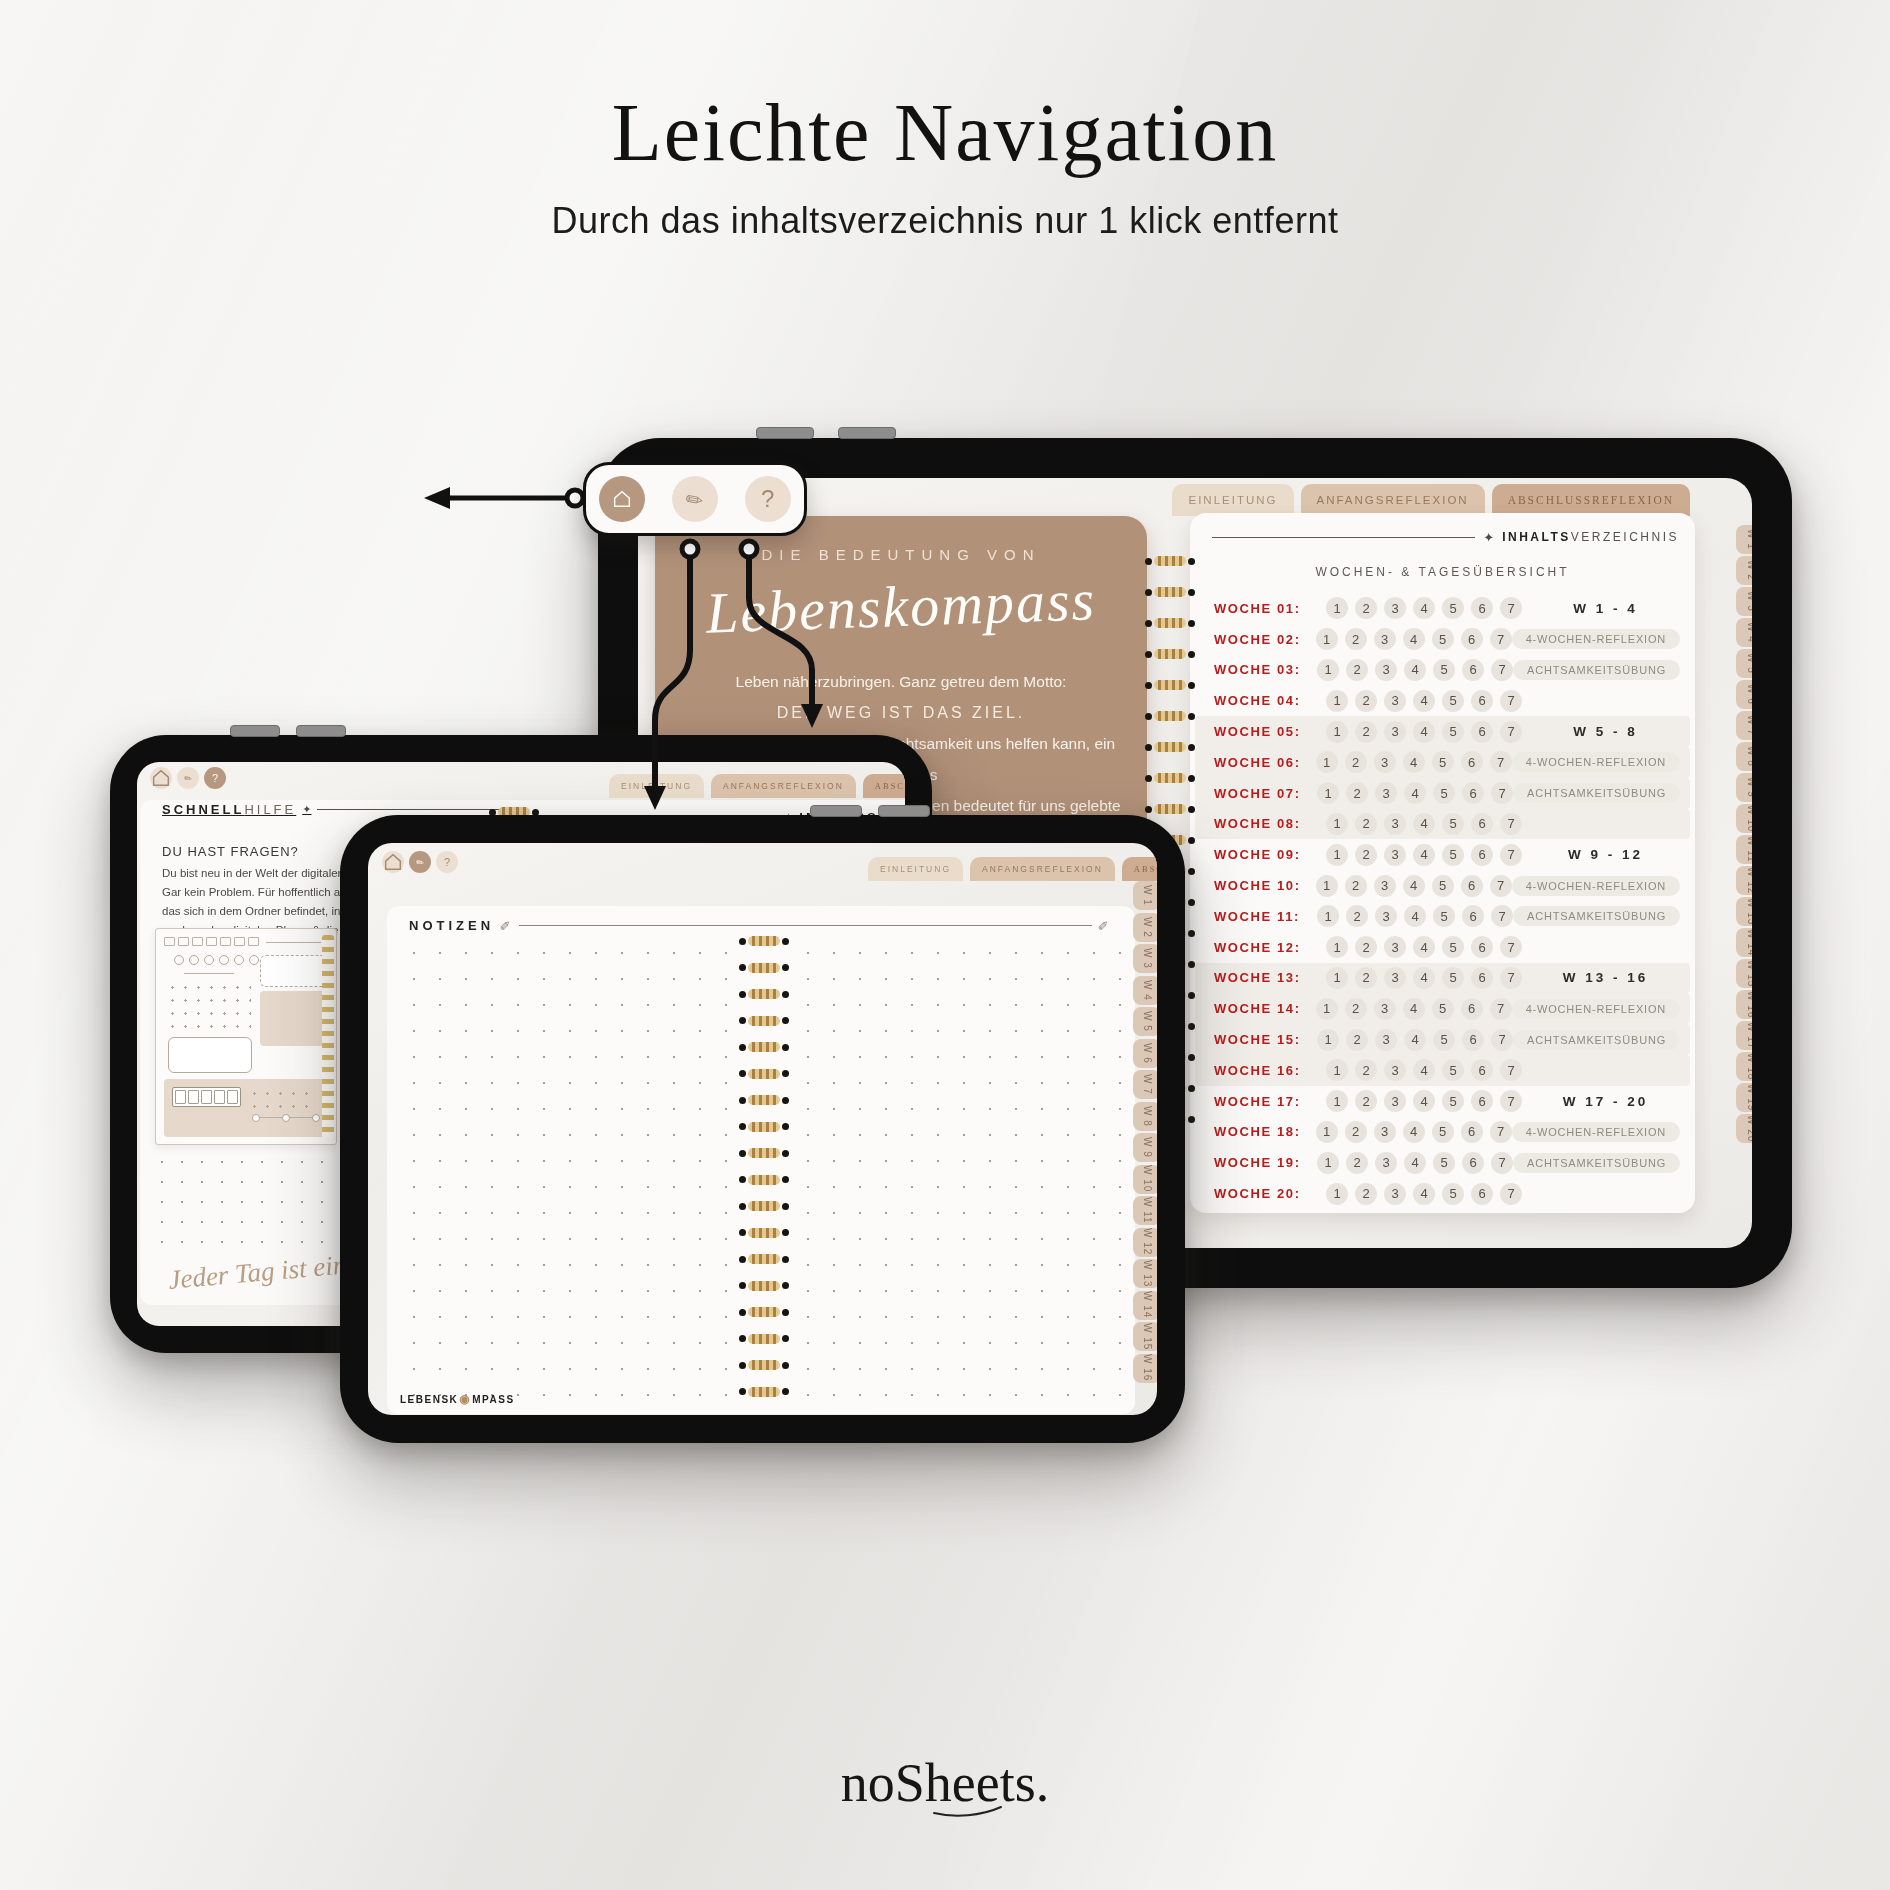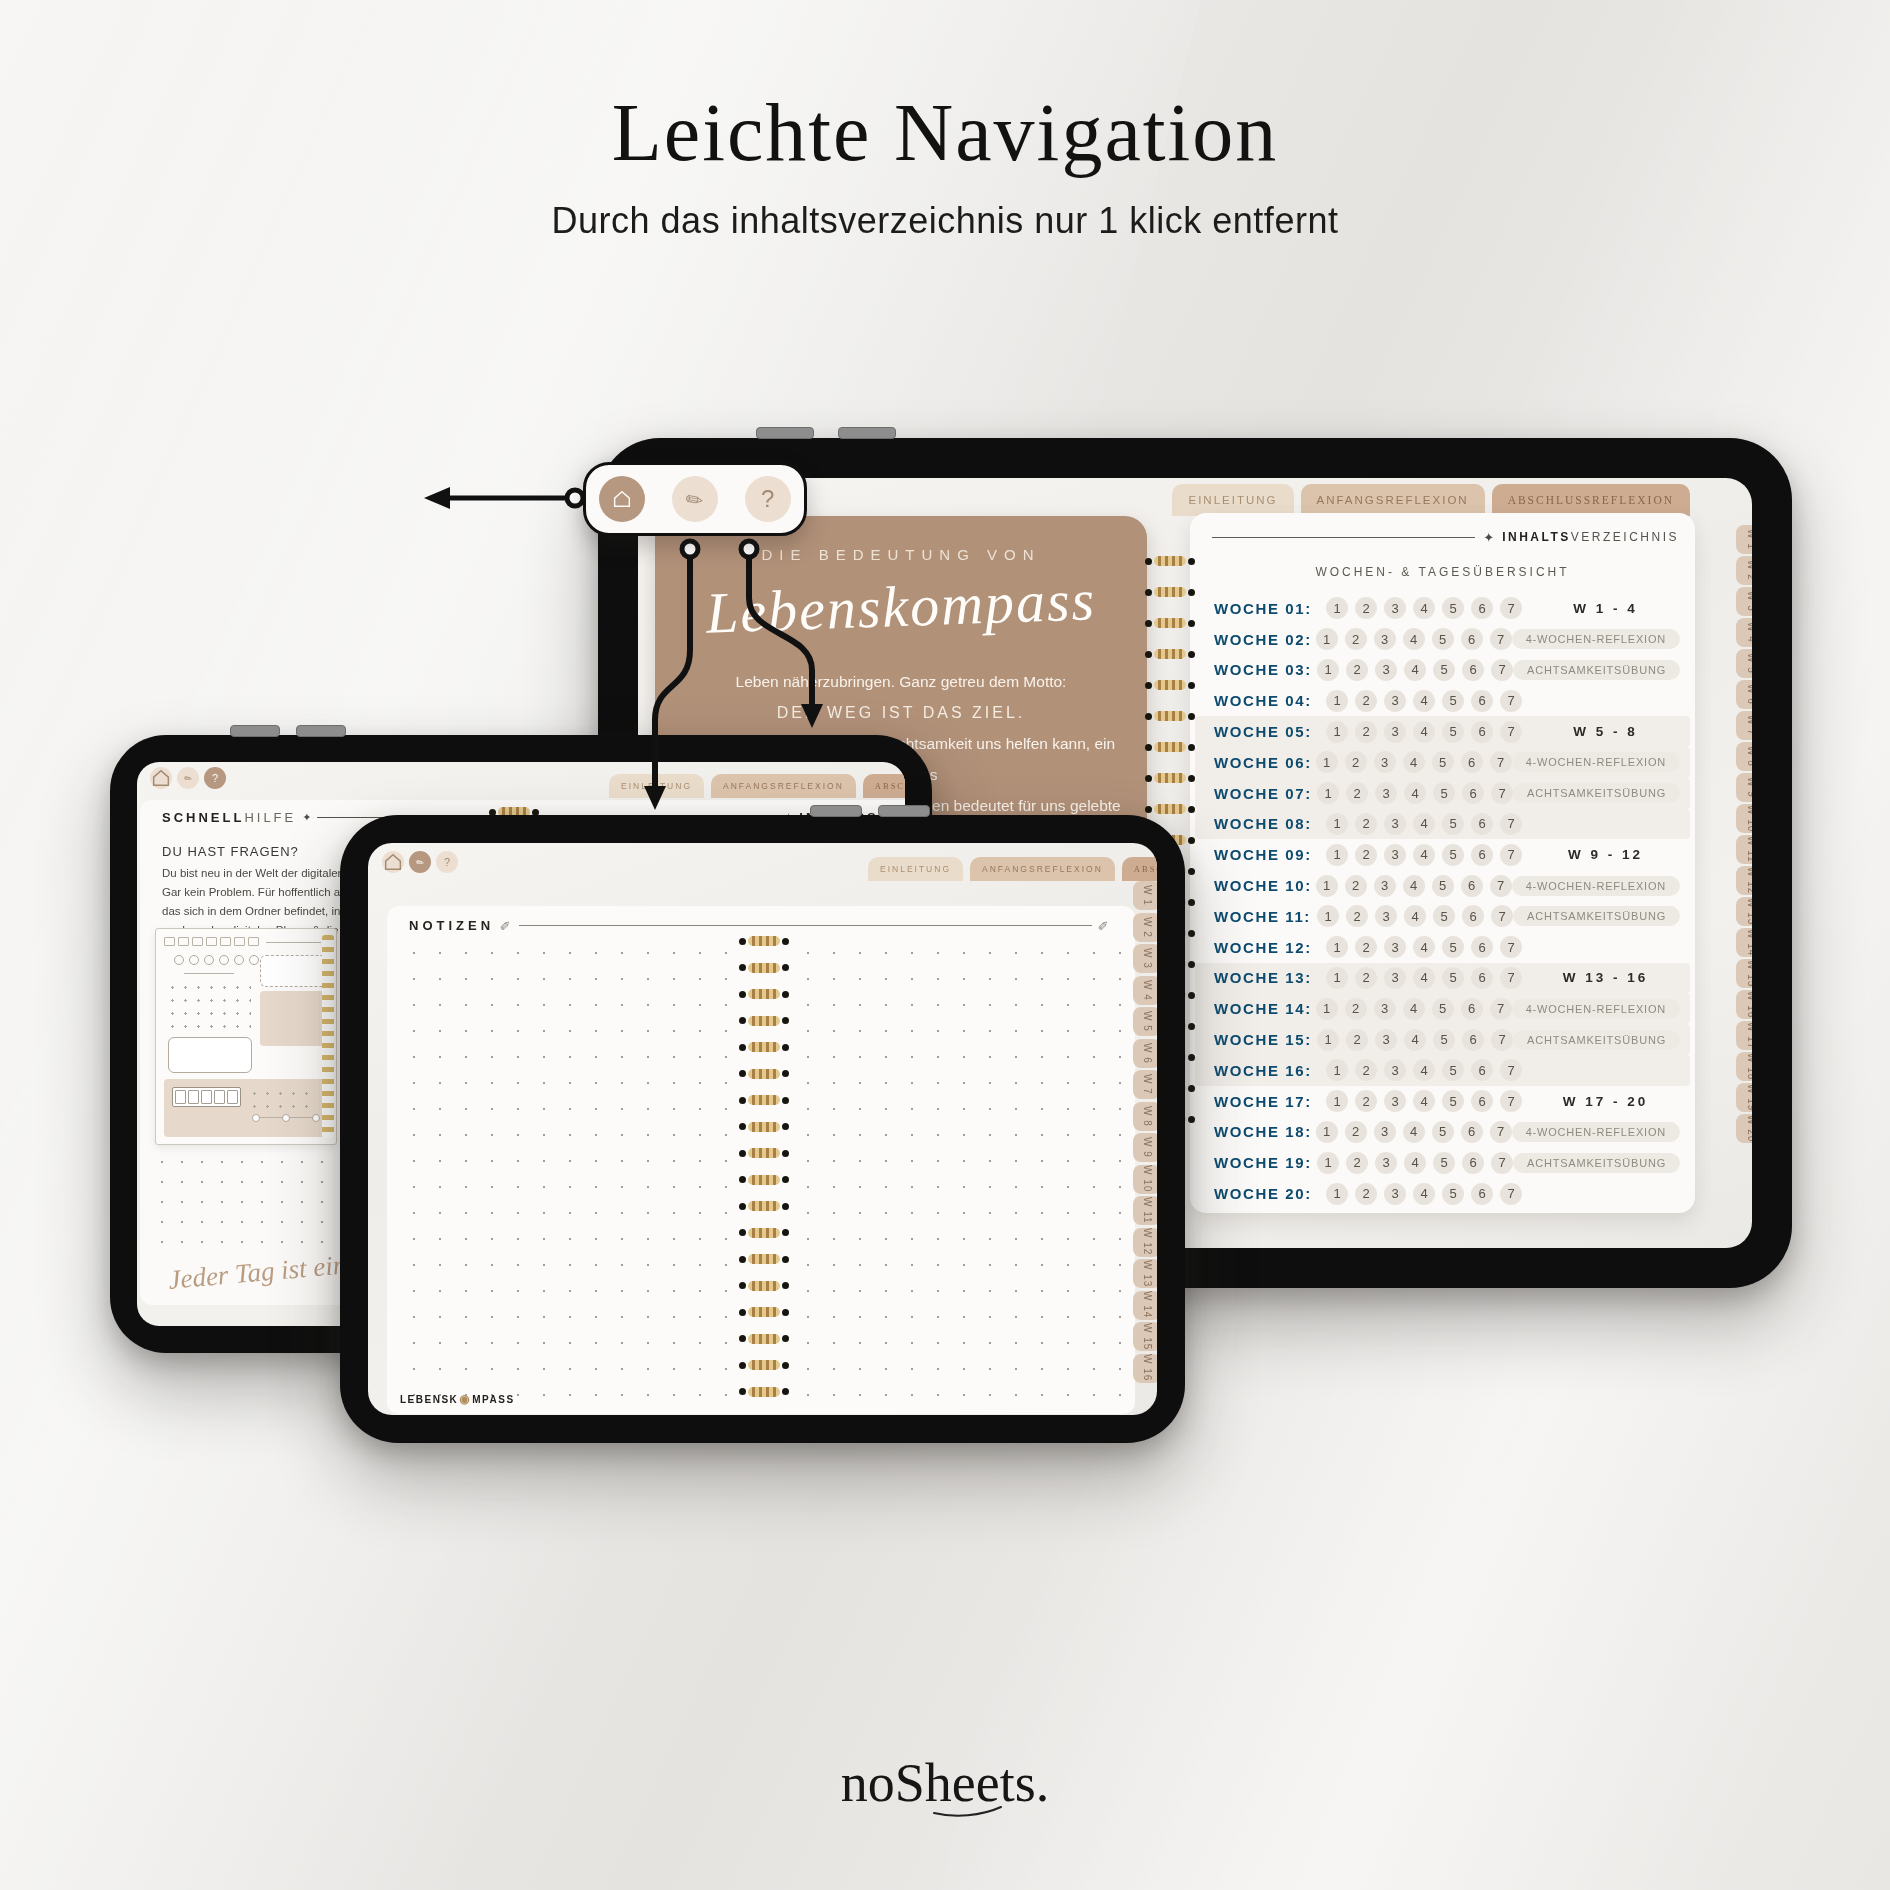--- a/index.html
+++ b/index.html
@@ -80,21 +80,21 @@
   .toc-head{position:absolute;left:22px;top:12px;right:16px;height:24px;display:flex;align-items:center;}
   .toc-head .rule{flex:1;height:1px;background:#5d5a54;}
   .toc-head .spark{font-size:13px;color:#4c4a45;margin:0 8px;}
   .toc-title{font-size:12px;letter-spacing:2.5px;color:#55524c;white-space:nowrap;}
   .toc-title b{color:#23211e;}
   .toc-sub{position:absolute;left:0;top:52px;width:100%;text-align:center;
     font-size:12px;letter-spacing:3px;color:#5c5952;}
   .toc-rows{position:absolute;left:5px;top:80px;width:495px;}
   .week-row{display:flex;align-items:center;height:30.8px;padding:0 10px 0 19px;border-radius:4px;}
   .week-row.alt{background:#f1eeea;}
-  .week-label{width:112px;font-size:15px;font-weight:bold;letter-spacing:1.6px;color:#0c4a6e;}
+  .week-label{width:112px;font-size:13px;font-weight:bold;letter-spacing:1.6px;color:#b91c1c;}
   .day-circles{display:flex;gap:7px;width:205px;}
   .day-circle{width:22px;height:22px;border-radius:50%;background:#e8e4dd;color:#57534b;
     font-size:13px;display:flex;align-items:center;justify-content:center;}
   .week-right{flex:1;display:flex;justify-content:center;text-align:center;}
   .group-label{font-size:13.5px;font-weight:bold;letter-spacing:3px;color:#2d2b27;}
   .pill{background:#edeae4;border-radius:12px;padding:4px 14px;font-size:11px;
     letter-spacing:.8px;color:#8f8b81;white-space:nowrap;}
 
   .side-tabs{position:absolute;display:flex;flex-direction:column;gap:2.5px;z-index:4;}
   .side-tab{writing-mode:vertical-rl;display:flex;align-items:center;justify-content:center;
@@ -629,21 +629,21 @@
           </div>
         </div>
       <div class="ptabs ptabs-mini" style="left:472px;top:12px;">
           <div class="ptab">EINLEITUNG</div>
           <div class="ptab">ANFANGSREFLEXION</div>
           <div class="ptab">ABSCHLUSSREFLEXION</div>
         </div>
 
       <div class="help-page">
 
-        <div class="sheet-head" style="left:22px;top:10px;width:340px;">
+        <div class="sheet-head" style="left:22px;top:2px;width:340px;text-decoration:underline;">
           <span class="sheet-title"><b>SCHNELL</b><span>HILFE</span></span>
           <span class="spark" style="font-size:11px;margin:0 6px;">✦</span>
           <div class="rule"></div>
         </div>
 
         <div class="sheet-head" style="left:420px;top:10px;width:345px;">
           <div class="rule"></div>
           <span class="spark" style="font-size:11px;margin:0 6px;">✦</span>
           <span class="sheet-title" style="color:#24221f;font-weight:bold;">IMPRESSUM</span>
         </div>

